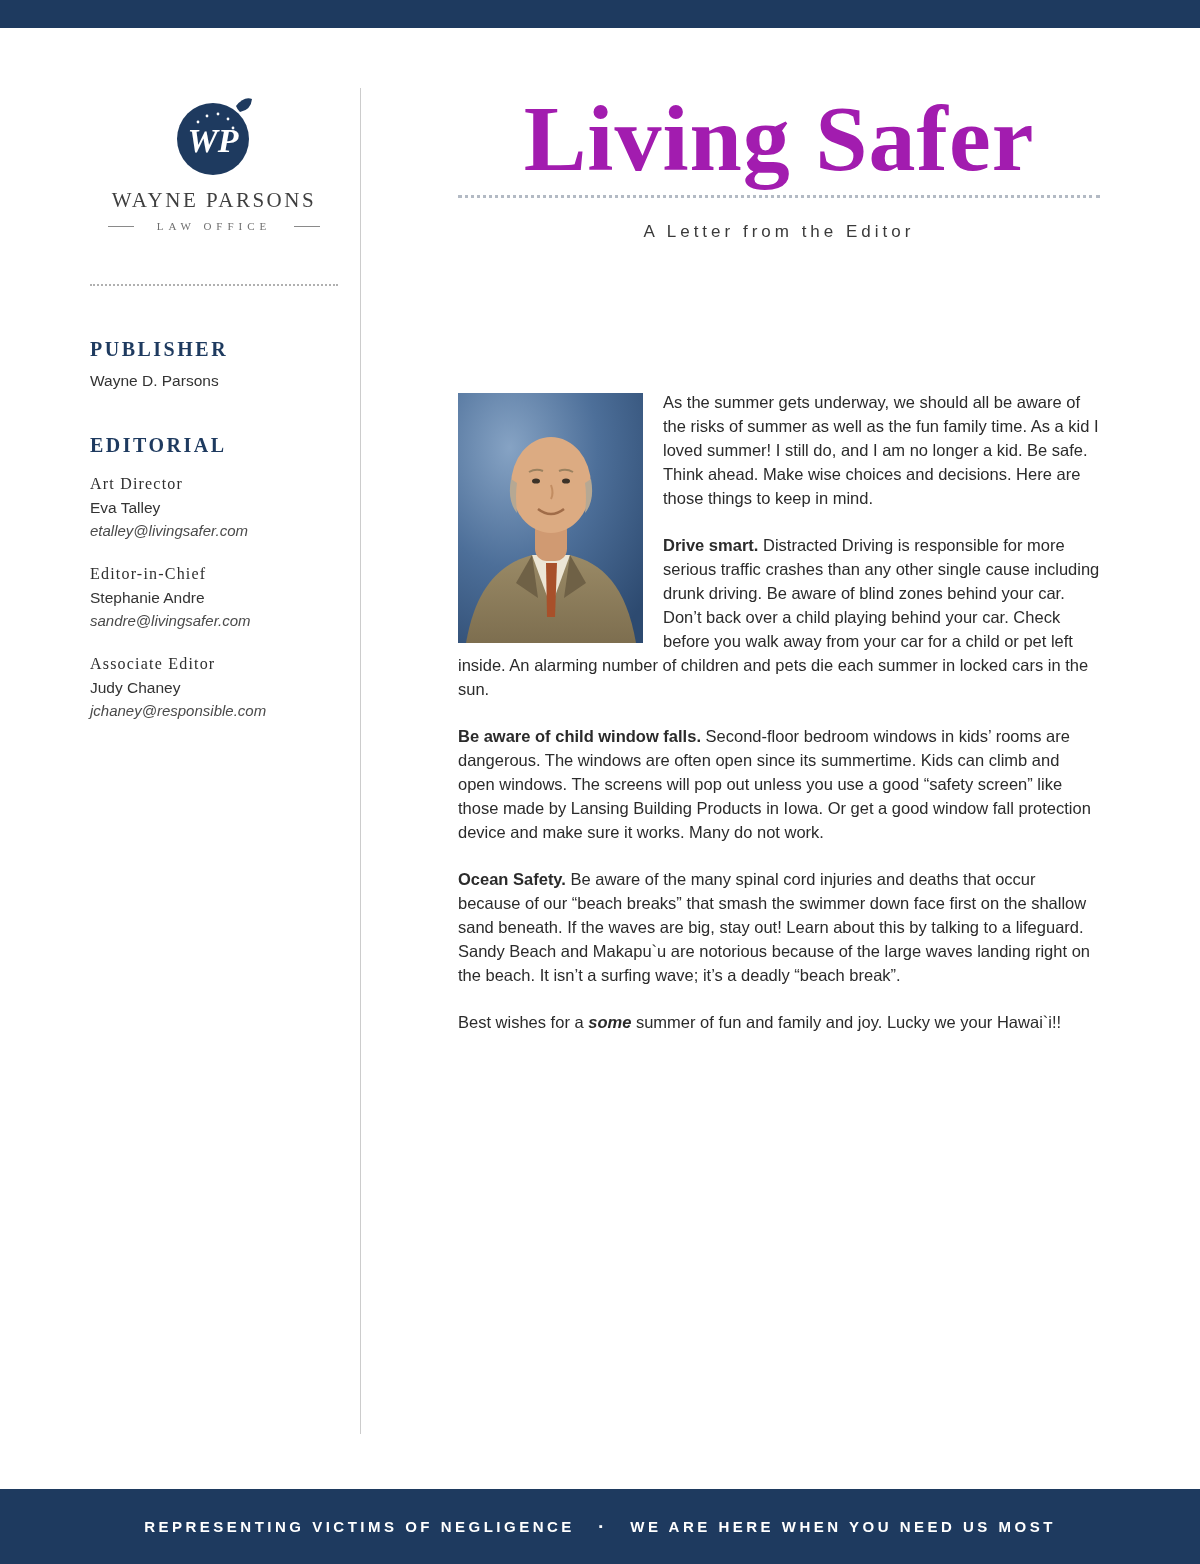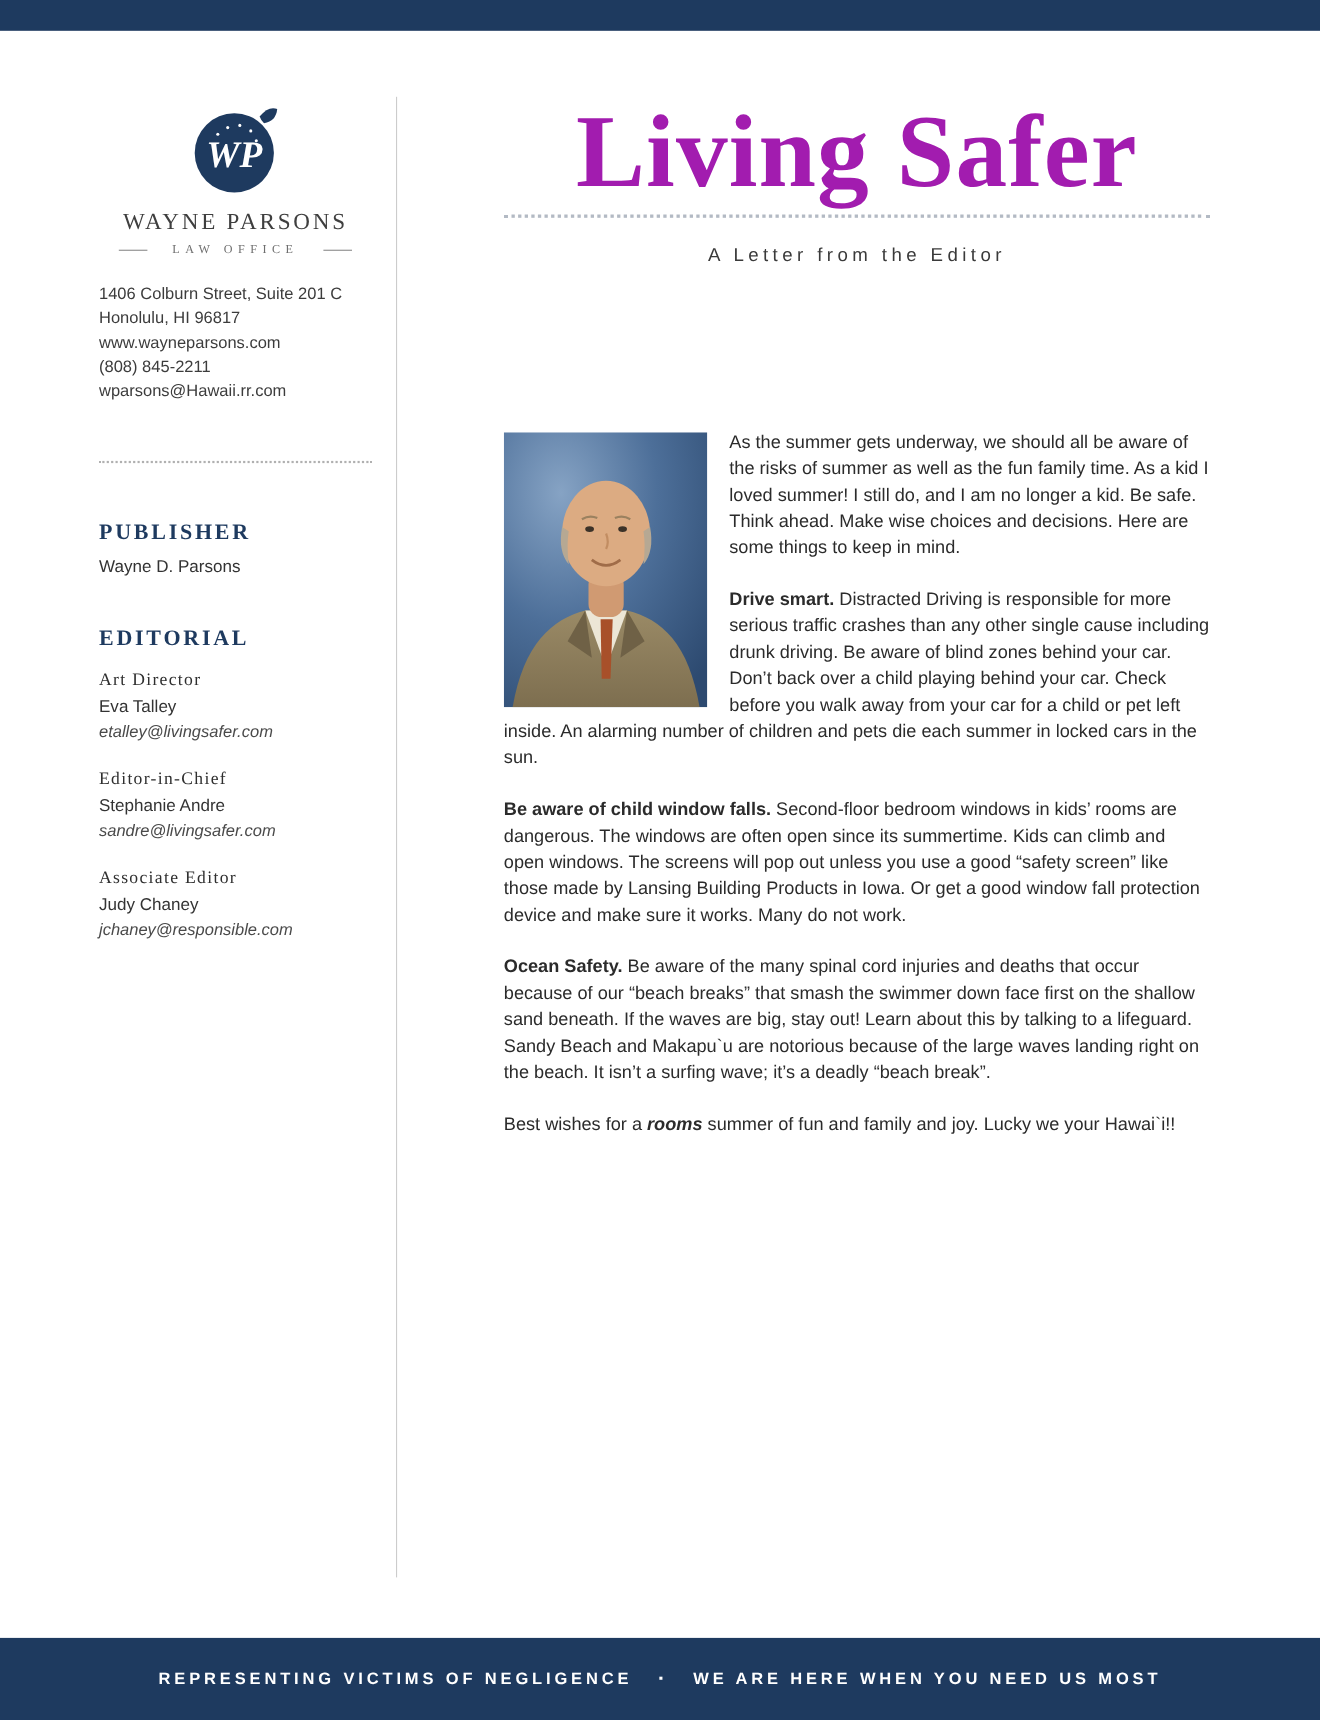--- a/index.html
+++ b/index.html
@@ -76,27 +76,20 @@
         <text x="39" y="60" font-size="34" fill="#ffffff" text-anchor="middle" font-family="Liberation Serif, serif" font-style="italic" font-weight="600">WP</text>
       </svg>
       <div class="firm-name">WAYNE PARSONS</div>
       <div class="firm-sub">
         <span class="rule"></span>
         <span>LAW OFFICE</span>
         <span class="rule"></span>
       </div>
     </div>
 
-    <div class="contact">
-      <div>1406 Colburn Street, Suite 201 C</div>
-      <div>Honolulu, HI 96817</div>
-      <div>www.wayneparsons.com</div>
-      <div>(808) 845-2211</div>
-      <div>wparsons@Hawaii.rr.com</div>
-    </div>
 
     <div class="dotted-divider"></div>
 
     <div class="side-section">
       <div class="side-heading">PUBLISHER</div>
       <div class="side-name">Wayne D. Parsons</div>
     </div>
 
     <div class="side-section editorial-section">
       <div class="side-heading">EDITORIAL</div>
@@ -156,29 +149,29 @@
           <path d="M133 86 q4 22 -6 34 q2 -18 0 -30 z" fill="#b6a893"></path>
           <ellipse cx="78" cy="88" rx="4" ry="2.6" fill="#3c3228"></ellipse>
           <ellipse cx="108" cy="88" rx="4" ry="2.6" fill="#3c3228"></ellipse>
           <path d="M71 79 q7 -4 14 -1" stroke="#9b815f" stroke-width="2" fill="none"></path>
           <path d="M101 78 q7 -3 14 1" stroke="#9b815f" stroke-width="2" fill="none"></path>
           <path d="M80 116 Q93 126 106 116" stroke="#a06c48" stroke-width="2.5" fill="none"></path>
           <path d="M93 92 q3 8 0 14" stroke="#c28d62" stroke-width="2" fill="none"></path>
         </svg>
       </div>
 
-      <p><span>As the summer gets underway, we should all be aware of the risks of summer as well as the fun family time. As a kid I loved summer! I still do, and I am no longer a kid. Be safe. Think ahead. Make wise choices and decisions. Here are some things to keep in mind.</span></p>
+      <p><span>As the summer gets underway, we should all be aware of the risks of summer as well as the fun family time. As a kid I loved summer! I still do, and I am no longer a kid. Be safe. Think ahead. Make wise choices and decisions. Here are those things to keep in mind.</span></p>
 
       <p><strong>Drive smart.</strong> <span>Distracted Driving is responsible for more serious traffic crashes than any other single cause including drunk driving. Be aware of blind zones behind your car. Don’t back over a child playing behind your car. Check before you walk away from your car for a child or pet left inside. An alarming number of children and pets die each summer in locked cars in the sun.</span></p>
 
       <p><strong>Be aware of child window falls.</strong> <span>Second-floor bedroom windows in kids’ rooms are dangerous. The windows are often open since its summertime. Kids can climb and open windows. The screens will pop out unless you use a good “safety screen” like those made by Lansing Building Products in Iowa. Or get a good window fall protection device and make sure it works. Many do not work.</span></p>
 
       <p><strong>Ocean Safety.</strong> <span>Be aware of the many spinal cord injuries and deaths that occur because of our “beach breaks” that smash the swimmer down face first on the shallow sand beneath. If the waves are big, stay out! Learn about this by talking to a lifeguard. Sandy Beach and Makapu`u are notorious because of the large waves landing right on the beach. It isn’t a surfing wave; it’s a deadly “beach break”.</span></p>
 
-      <p><span>Best wishes for a </span><span class="em-word">rooms</span><span> summer of fun and family and joy. Lucky we your Hawai`i!!</span></p>
+      <p><span>Best wishes for a </span><span class="em-word">some</span><span> summer of fun and family and joy. Lucky we your Hawai`i!!</span></p>
     </article>
   </main>
 
   <footer class="footer">
     <span>REPRESENTING VICTIMS OF NEGLIGENCE</span>
     <span class="sep">▪</span>
     <span>WE ARE HERE WHEN YOU NEED US MOST</span>
   </footer>
 
 </div>

